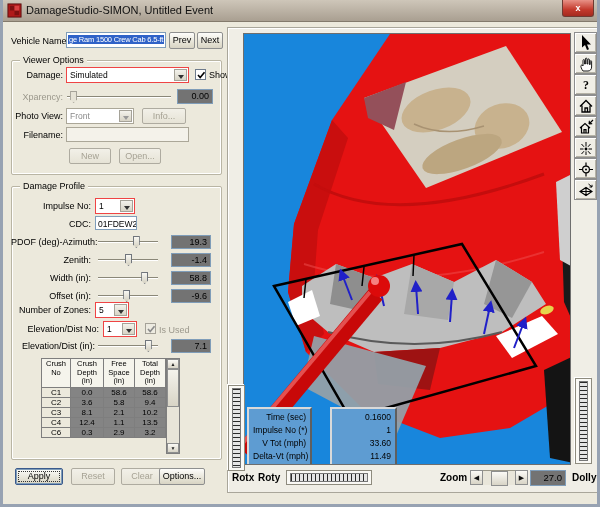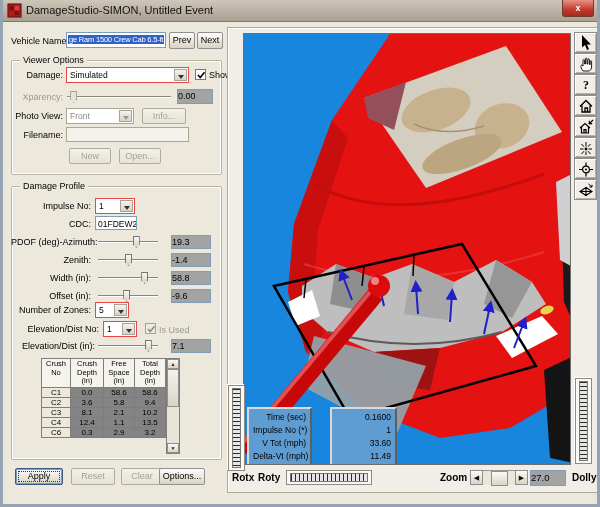--- a/index.html
+++ b/index.html
@@ -34,21 +34,21 @@
   .combo.dis .val{color:#8a8a8a;}
   .combo.dis .cbtn:after{border-top-color:#999;}
   .check{position:absolute;width:11px;height:11px;background:#fff;border:1px solid #6E7B8C;}
   .check svg{position:absolute;left:0;top:0;}
   .check.dis{background:#EDEBE1;border-color:#A5A298;}
   .track{position:absolute;height:12px;}
   .track .line{position:absolute;left:0;right:0;top:5px;height:2px;background:#fff;border-top:1px solid #8a8778;}
   .track .thumb{position:absolute;top:0;width:7px;height:12px;background:linear-gradient(#F8F7F2,#D5D1C2);
                 border:1px solid #70757C;clip-path:polygon(0 0,100% 0,100% 70%,50% 100%,0 70%);}
   .track.dis .thumb{background:#E6E3D6;border-color:#A5A298;}
-  .vbox{position:absolute;background:#a3a3a3;border:1px solid #7F9DB9;font-size:9px;text-align:left;padding:1px 3px 7px 0;}
+  .vbox{position:absolute;background:#737373;border:1px solid #7F9DB9;font-size:9px;text-align:right;padding:1px 3px 7px 0;}
   .srow{position:absolute;left:8px;width:206px;height:14px;}
   .srow .slbl{position:absolute;left:0;top:1px;width:80px;text-align:right;font-size:9px;white-space:nowrap;}
   .srow .track{left:87px;top:0;width:60px;}
   .srow .vbox{left:160px;top:-1px;width:40px;height:14px;}
   table.crush{position:absolute;left:38px;top:358px;border-collapse:collapse;background:#a16207;}
   table.crush th{border:1px solid #7E7E7E;font-size:7.5px;font-weight:normal;line-height:8.5px;white-space:pre-line;
                  background:#F5F4EC;padding:1px 1px;vertical-align:top;}
   table.crush td{border:1px solid #7E7E7E;font-size:8px;text-align:center;height:10px;padding:0;}
   table.crush td.rowhdr{background:#ECE9DC;}
   table.crush td.val{background:#848484;color:#000;}

